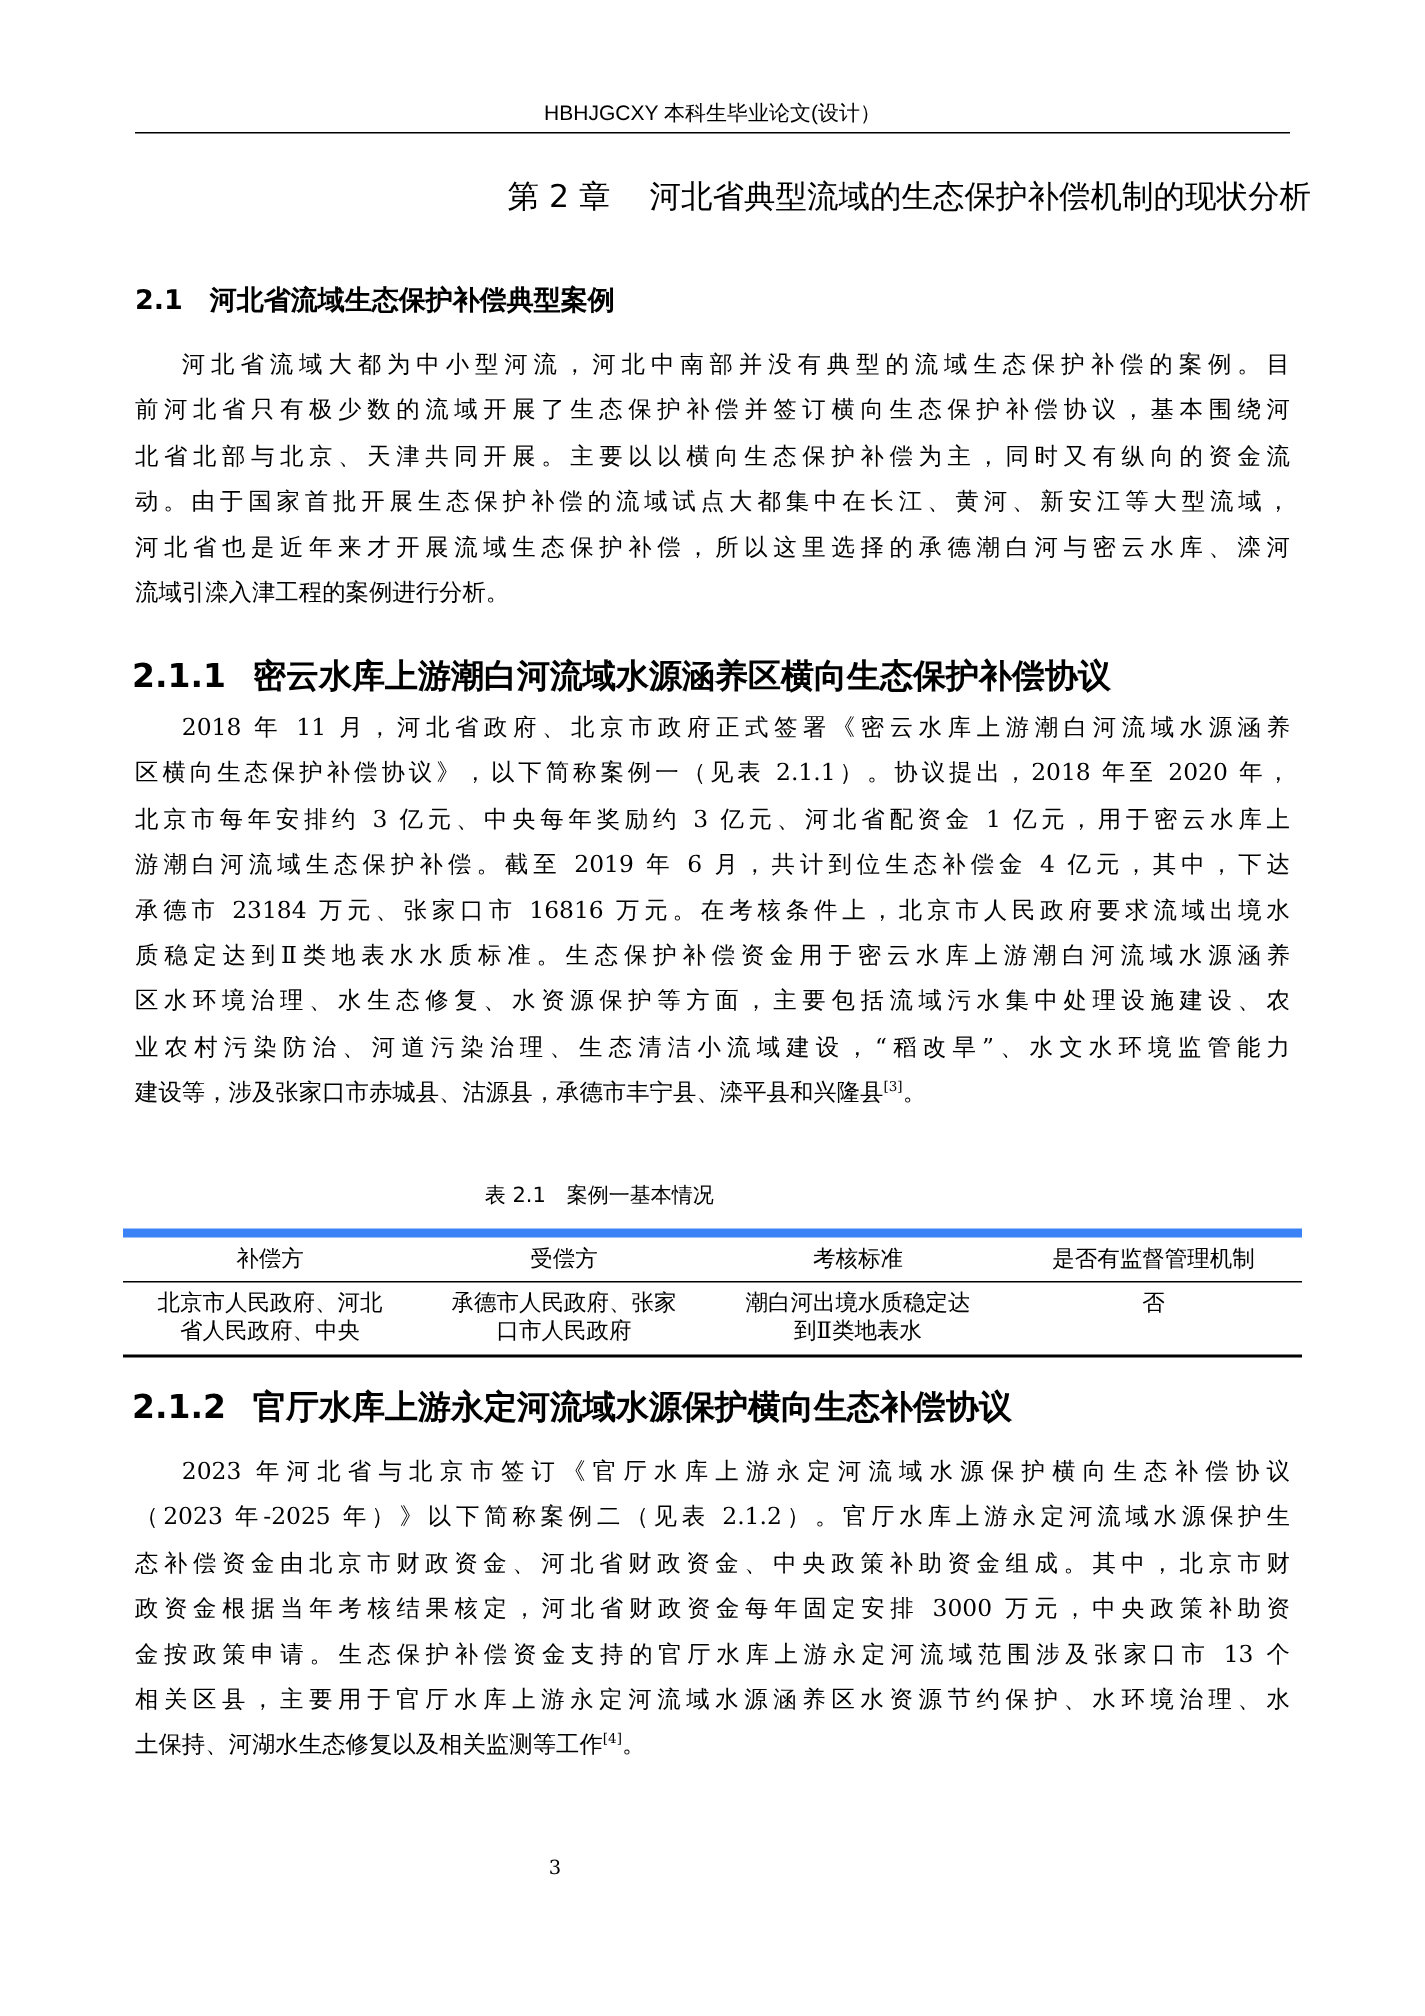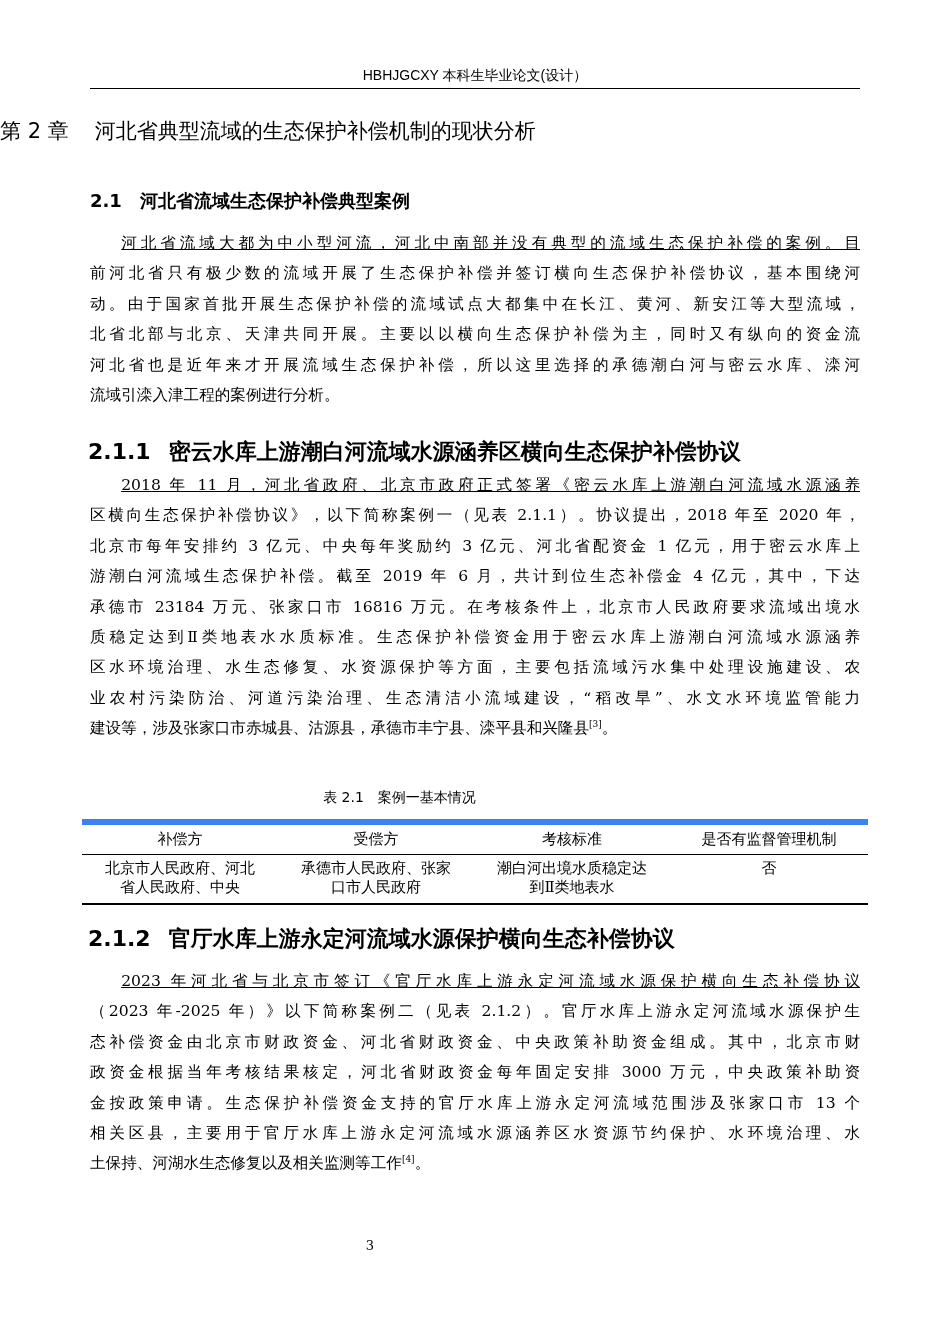--- a/index.html
+++ b/index.html
@@ -4,39 +4,39 @@
 <style>
   html, body { margin: 0; padding: 0; background: #ffffff; }
   body { width: 950px; height: 1344px; position: relative; overflow: hidden; color: #000; }
   .page { position: absolute; left: 0; top: 0; width: 950px; height: 1344px; }
   .header-text {
     position: absolute; left: 0; width: 950px; top: 66px; text-align: center;
     font-family: "Liberation Sans", "DejaVu Sans", sans-serif; font-size: 14px; line-height: 18px;
   }
   .header-rule { position: absolute; left: 90px; width: 770px; top: 88px; border-top: 1px solid #000; }
   .chapter-title {
-    position: absolute; left: 0; width: 874px; top: 116px; text-align: left;
+    position: absolute; left: 0; width: 874px; top: 116px; text-align: right;
     font-family: "DejaVu Sans", sans-serif; font-size: 21px; line-height: 30px; font-weight: normal;
   }
   .h2 {
     position: absolute; left: 90px; top: 188px;
     font-family: "DejaVu Sans", sans-serif; font-size: 18px; line-height: 26px;
   }
   .h3 {
     position: absolute; left: 88px;
     font-family: "DejaVu Sans", sans-serif; font-size: 22px; line-height: 24px;
   }
   .num { display: inline-block; margin-right: 18px; }
   .para {
     position: absolute; left: 90px; width: 770px;
     font-family: "DejaVu Serif", "Liberation Serif", serif; font-size: 15.6px; line-height: 30.4px;
     text-align: justify; text-indent: 2em;
   }
   .para .line { display: block; text-indent: 0; white-space: nowrap; text-align-last: justify; text-align: justify; }
-  .para .line.first { padding-left: 2em; text-decoration: underline; }
+  .para .line.first { padding-left: 2em; }
   .para .line.last { text-align-last: left; }
   sup { font-size: 9px; line-height: 0; vertical-align: 6px; }
   .caption {
     position: absolute; left: 0; width: 799px; top: 787px; text-align: center;
     font-family: "DejaVu Sans", sans-serif; font-size: 14px; line-height: 20px;
   }
   .caption .num { margin-right: 14px; }
   table.data {
     position: absolute; left: 82px; top: 819px; width: 786px; border-collapse: collapse;
     font-family: "DejaVu Serif", "Liberation Serif", serif; font-size: 15px;
@@ -66,22 +66,22 @@
     <span>第 2 章</span><span style="display:inline-block;width:26px;"></span><span>河北省典型流域的生态保护补偿机制的现状分析</span>
   </h1>
 
   <h2 class="h2" style="margin:0;">
     <span class="num">2.1</span><span>河北省流域生态保护补偿典型案例</span>
   </h2>
 
   <div class="para" style="top:228px; text-indent:0;">
     <span class="line first">河北省流域大都为中小型河流，河北中南部并没有典型的流域生态保护补偿的案例。目</span>
     <span class="line">前河北省只有极少数的流域开展了生态保护补偿并签订横向生态保护补偿协议，基本围绕河</span>
+    <span class="line">北省北部与北京、天津共同开展。主要以以横向生态保护补偿为主，同时又有纵向的资金流</span>
     <span class="line">动。由于国家首批开展生态保护补偿的流域试点大都集中在长江、黄河、新安江等大型流域，</span>
-    <span class="line">北省北部与北京、天津共同开展。主要以以横向生态保护补偿为主，同时又有纵向的资金流</span>
     <span class="line">河北省也是近年来才开展流域生态保护补偿，所以这里选择的承德潮白河与密云水库、滦河</span>
     <span class="line last">流域引滦入津工程的案例进行分析。</span>
   </div>
 
   <h3 class="h3" style="top:440px; margin:0;">
     <span class="num">2.1.1</span><span>密云水库上游潮白河流域水源涵养区横向生态保护补偿协议</span>
   </h3>
 
   <div class="para" style="top:470px; text-indent:0;">
     <span class="line first">2018 年 11 月，河北省政府、北京市政府正式签署《密云水库上游潮白河流域水源涵养</span>

